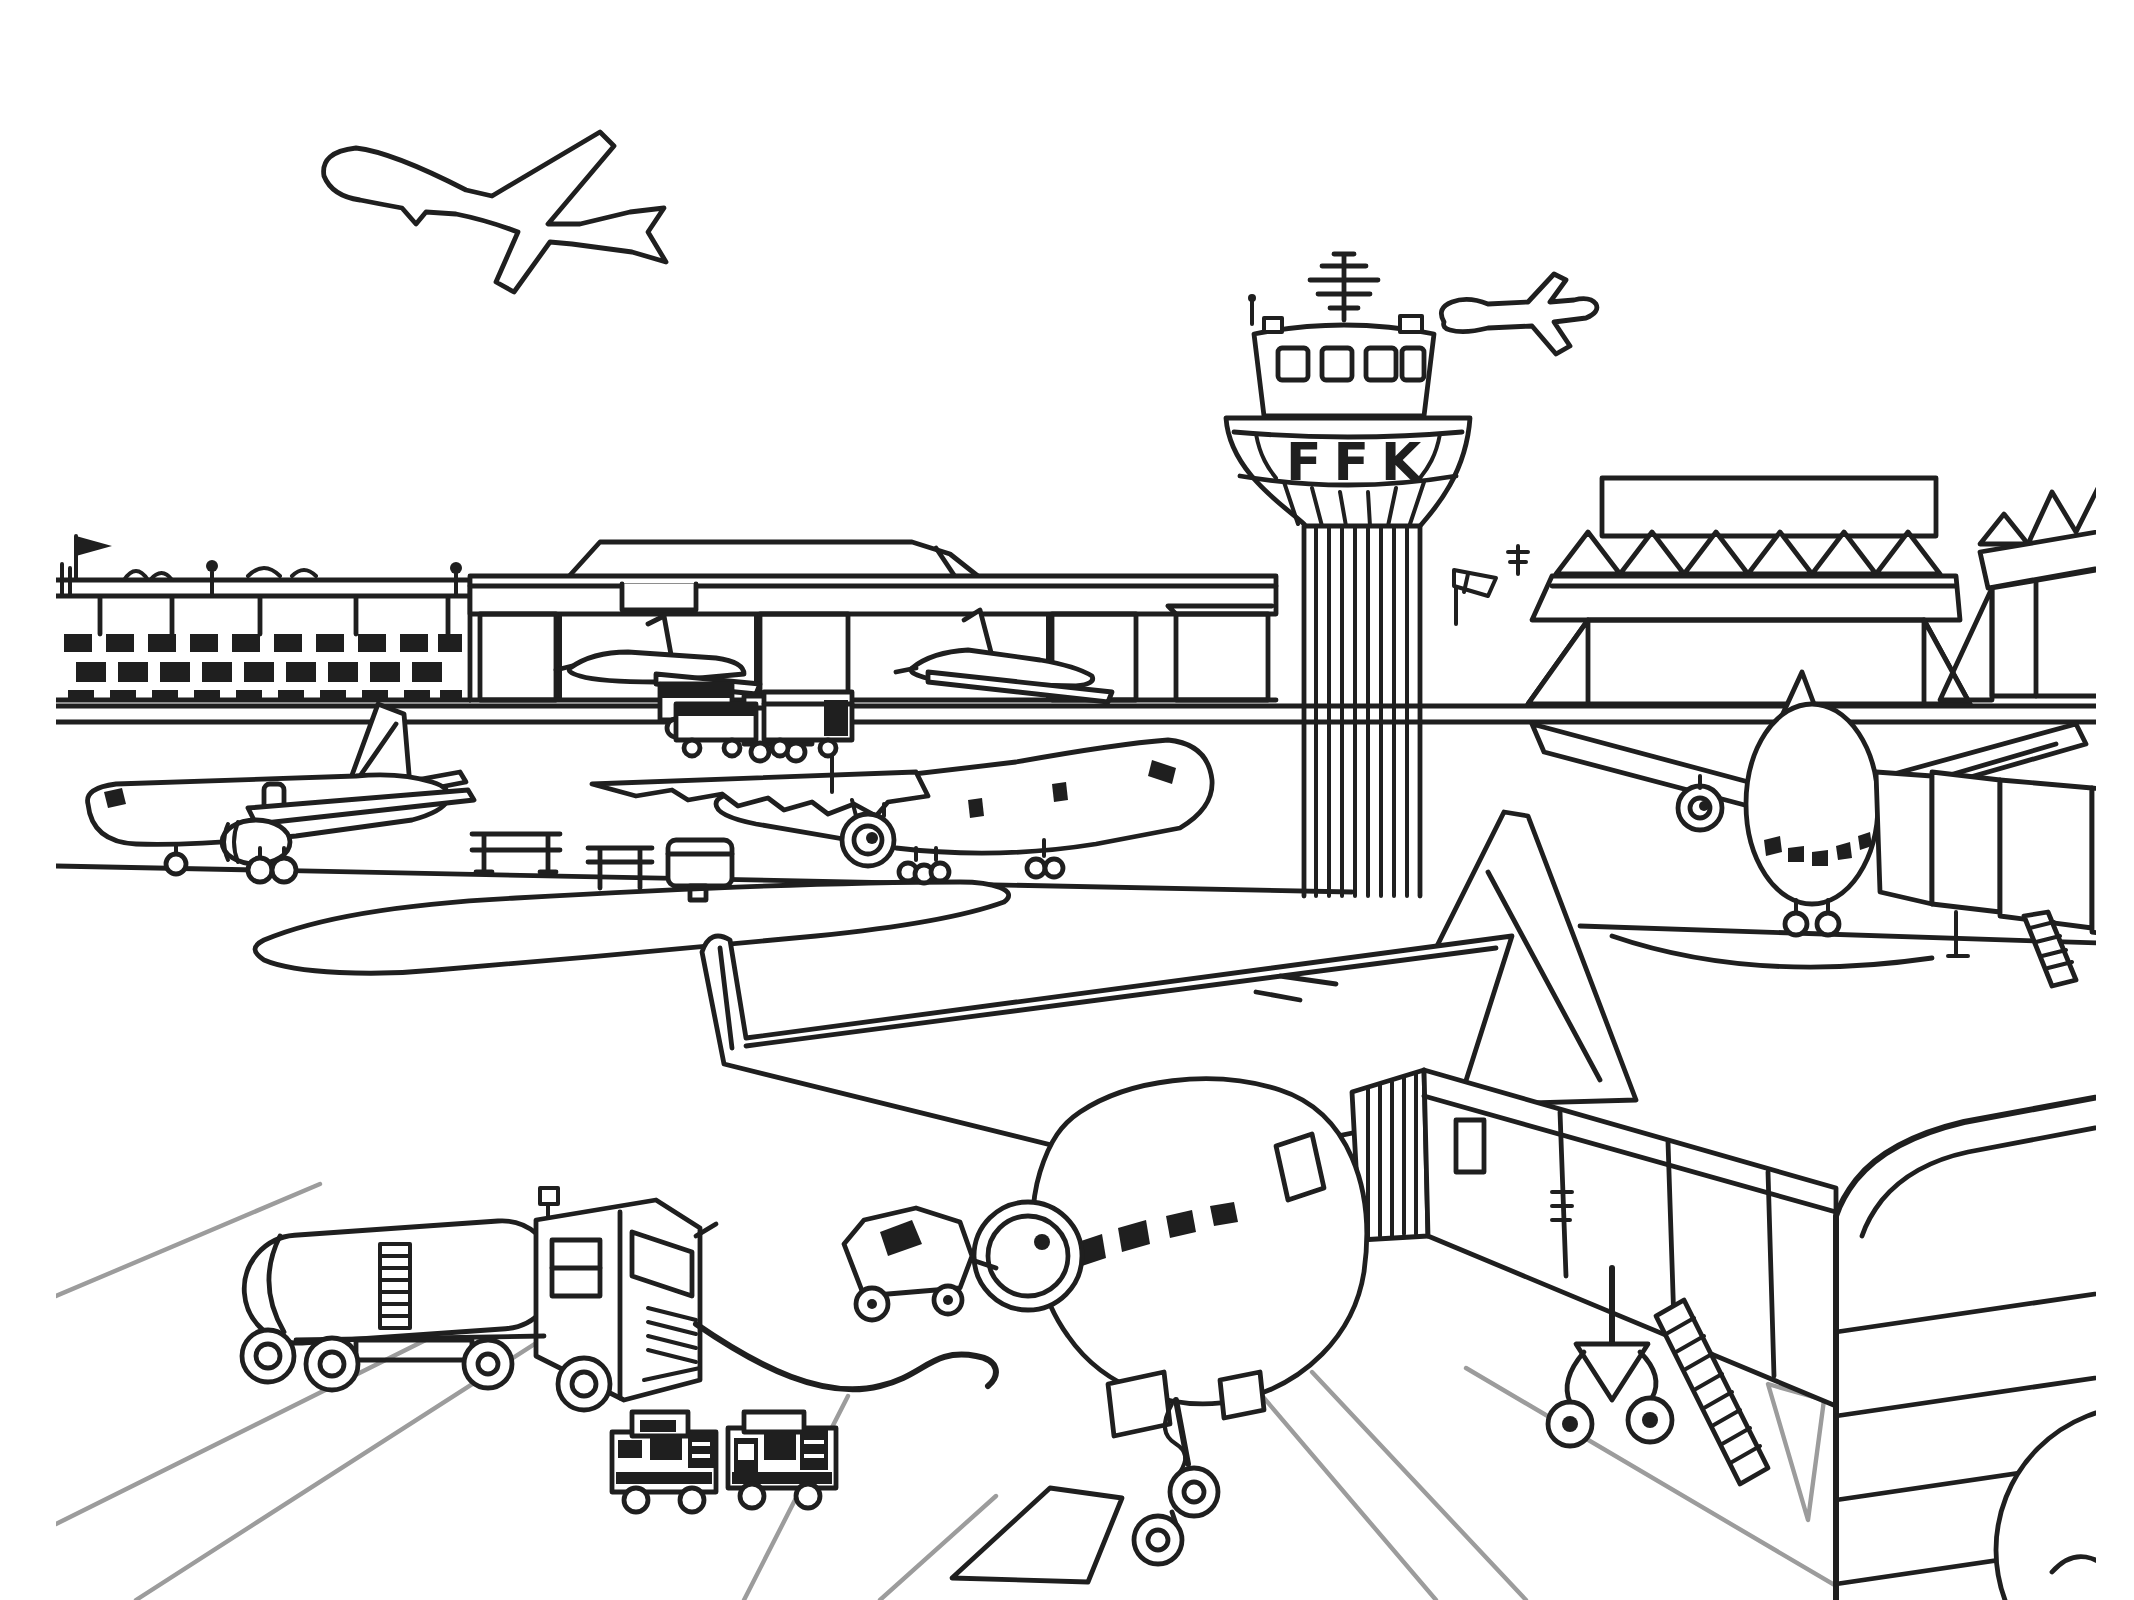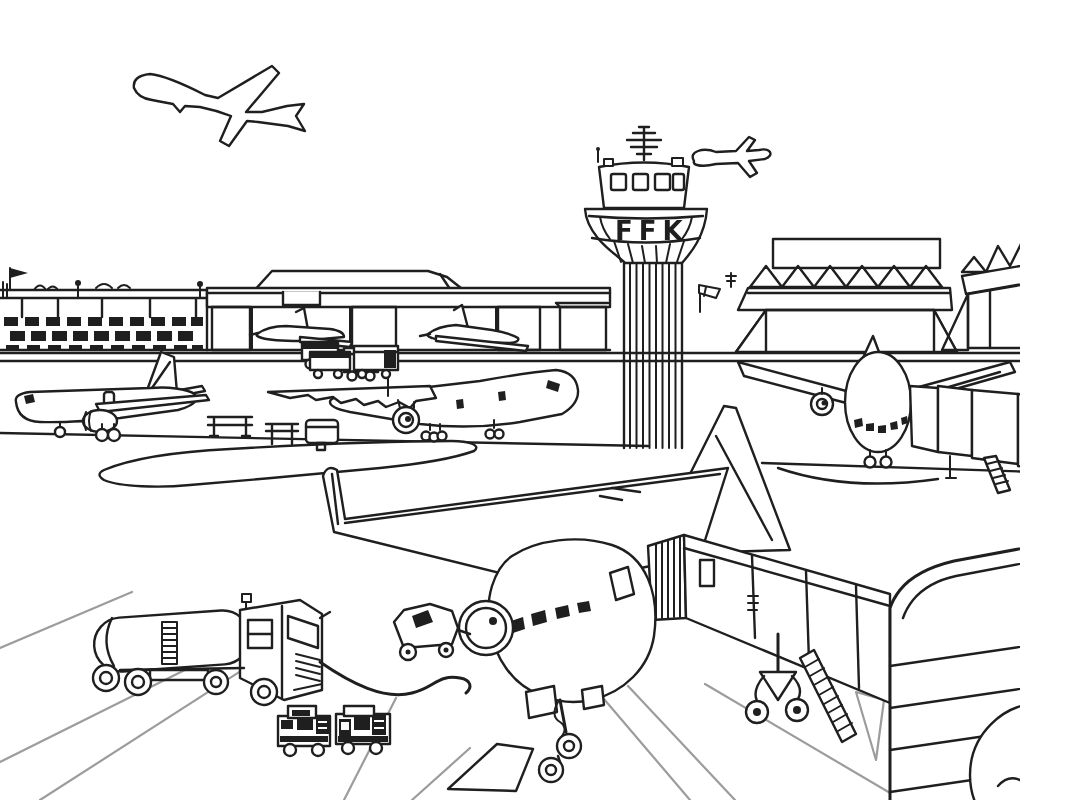--- a/index.html
+++ b/index.html
@@ -1,17 +1,17 @@
 <!DOCTYPE html>
 <html style="--bg: #ffffff; --ink: #1f1f1f; --marking: #9c9c9c;"><head>
 <meta charset="utf-8">
 <style>
   :root { --bg:#ffffff; --ink:#1f1f1f; --marking:#9c9c9c; }
   html,body{margin:0;padding:0;background:var(--bg);}
-  .page{width:1020px;height:800px;overflow:hidden;background:var(--bg);}
+  .page{width:1020px;height:800px;overflow:hidden;background:var(--bg);margin-left:28px;}
   svg{display:block;stroke-linecap:round;stroke-linejoin:round;}
   .s{stroke:var(--ink);stroke-width:2.4;fill:none;}
   .s3{stroke-width:3;}
   .s2{stroke-width:2;}
   .w{fill:#fff;}
   .k{fill:var(--ink);stroke:none;}
   .g{stroke:var(--marking);stroke-width:2.2;fill:none;}
   .sign{font:bold 26px "DejaVu Sans", sans-serif;letter-spacing:6px;fill:var(--ink);stroke:none;}
 </style>
 </head>

